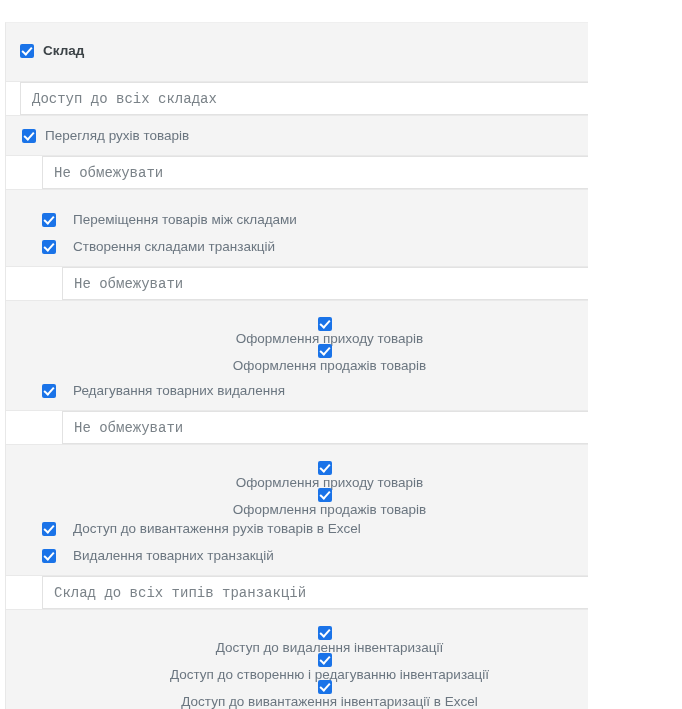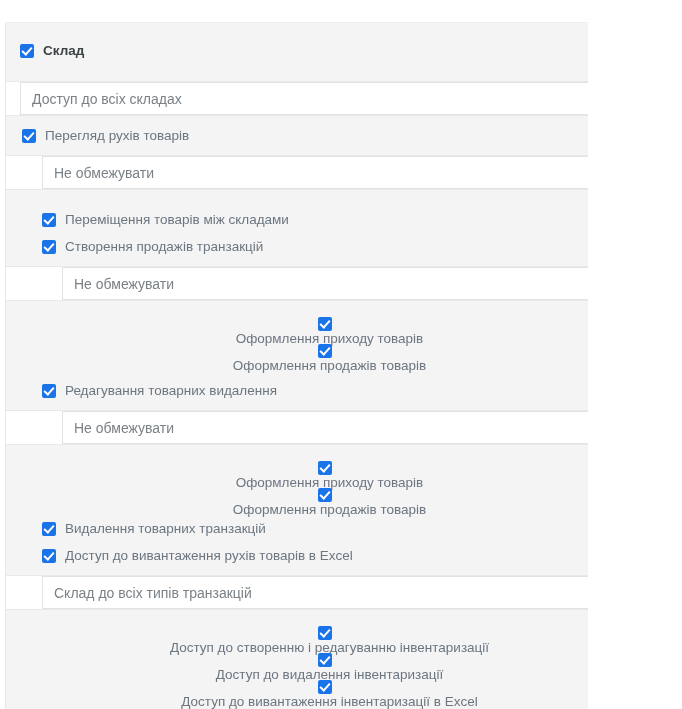--- a/index.html
+++ b/index.html
@@ -55,21 +55,21 @@
   }
 
   .chk-row.root {
     height: 29px;
     margin-top: 13px;
   }
 
   
   .lvl0 { padding-left: 14px; }
   .lvl1 { padding-left: 16px; }
-  .lvl2 { padding-left: 36px; }
+  .lvl2 { padding-left: 36px; gap: 8px; }
   .lvl3 { padding-left: 56px; flex-direction: column; }
 
   
   .cb {
     flex: 0 0 auto;
     width: 14px;
     height: 14px;
     border-radius: 2px;
     background: #1a73e8;
     position: relative;
@@ -122,20 +122,21 @@
     border-left: 1px solid #e2e2e2;
     border-right: none;
     display: flex;
     align-items: center;
     font-size: 14px;
     color: #7a8288;
     padding-left: 11px;
     white-space: nowrap;
     overflow: hidden;
     cursor: pointer;
+    font-family: Liberation Mono, monospace;
   }
 
   .field-wrap {
     position: relative;
     width: 100%;
     display: flex;
     align-items: center;
   }
 
   
@@ -183,21 +184,21 @@
 
     <div class="spacer16"></div>
 
     <div class="row chk-row lvl2">
       <span class="cb"></span>
       <span class="cb-label">Переміщення товарів між складами</span>
     </div>
 
     <div class="row chk-row lvl2">
       <span class="cb"></span>
-      <span class="cb-label">Створення продажів транзакцій</span>
+      <span class="cb-label">Створення складами транзакцій</span>
     </div>
 
     <div class="spacer6"></div>
 
     <div class="field-band h1">
       <div class="field-wrap">
         <div class="field-box f-ind2">Не обмежувати</div>
       </div>
     </div>
 
@@ -235,49 +236,49 @@
       <span class="cb-label">Оформлення приходу товарів</span>
     </div>
 
     <div class="row chk-row lvl3">
       <span class="cb"></span>
       <span class="cb-label">Оформлення продажів товарів</span>
     </div>
 
     <div class="row chk-row lvl2">
       <span class="cb"></span>
+      <span class="cb-label">Доступ до вивантаження рухів товарів в Excel</span>
+    </div>
+
+    <div class="row chk-row lvl2">
+      <span class="cb"></span>
       <span class="cb-label">Видалення товарних транзакцій</span>
     </div>
 
-    <div class="row chk-row lvl2">
-      <span class="cb"></span>
-      <span class="cb-label">Доступ до вивантаження рухів товарів в Excel</span>
-    </div>
-
     <div class="spacer6"></div>
 
     <div class="field-band h1">
       <div class="field-wrap">
         <div class="field-box f-ind1">Склад до всіх типів транзакцій</div>
       </div>
     </div>
 
     <div class="spacer6"></div>
 
 
     <div class="spacer10"></div>
 
     <div class="row chk-row lvl3">
       <span class="cb"></span>
+      <span class="cb-label">Доступ до видалення інвентаризації</span>
+    </div>
+
+    <div class="row chk-row lvl3">
+      <span class="cb"></span>
       <span class="cb-label">Доступ до створенню і редагуванню інвентаризації</span>
-    </div>
-
-    <div class="row chk-row lvl3">
-      <span class="cb"></span>
-      <span class="cb-label">Доступ до видалення інвентаризації</span>
     </div>
 
     <div class="row chk-row lvl3">
       <span class="cb"></span>
       <span class="cb-label">Доступ до вивантаження інвентаризації в Excel</span>
     </div>
 
   </div>
 </div>
 

